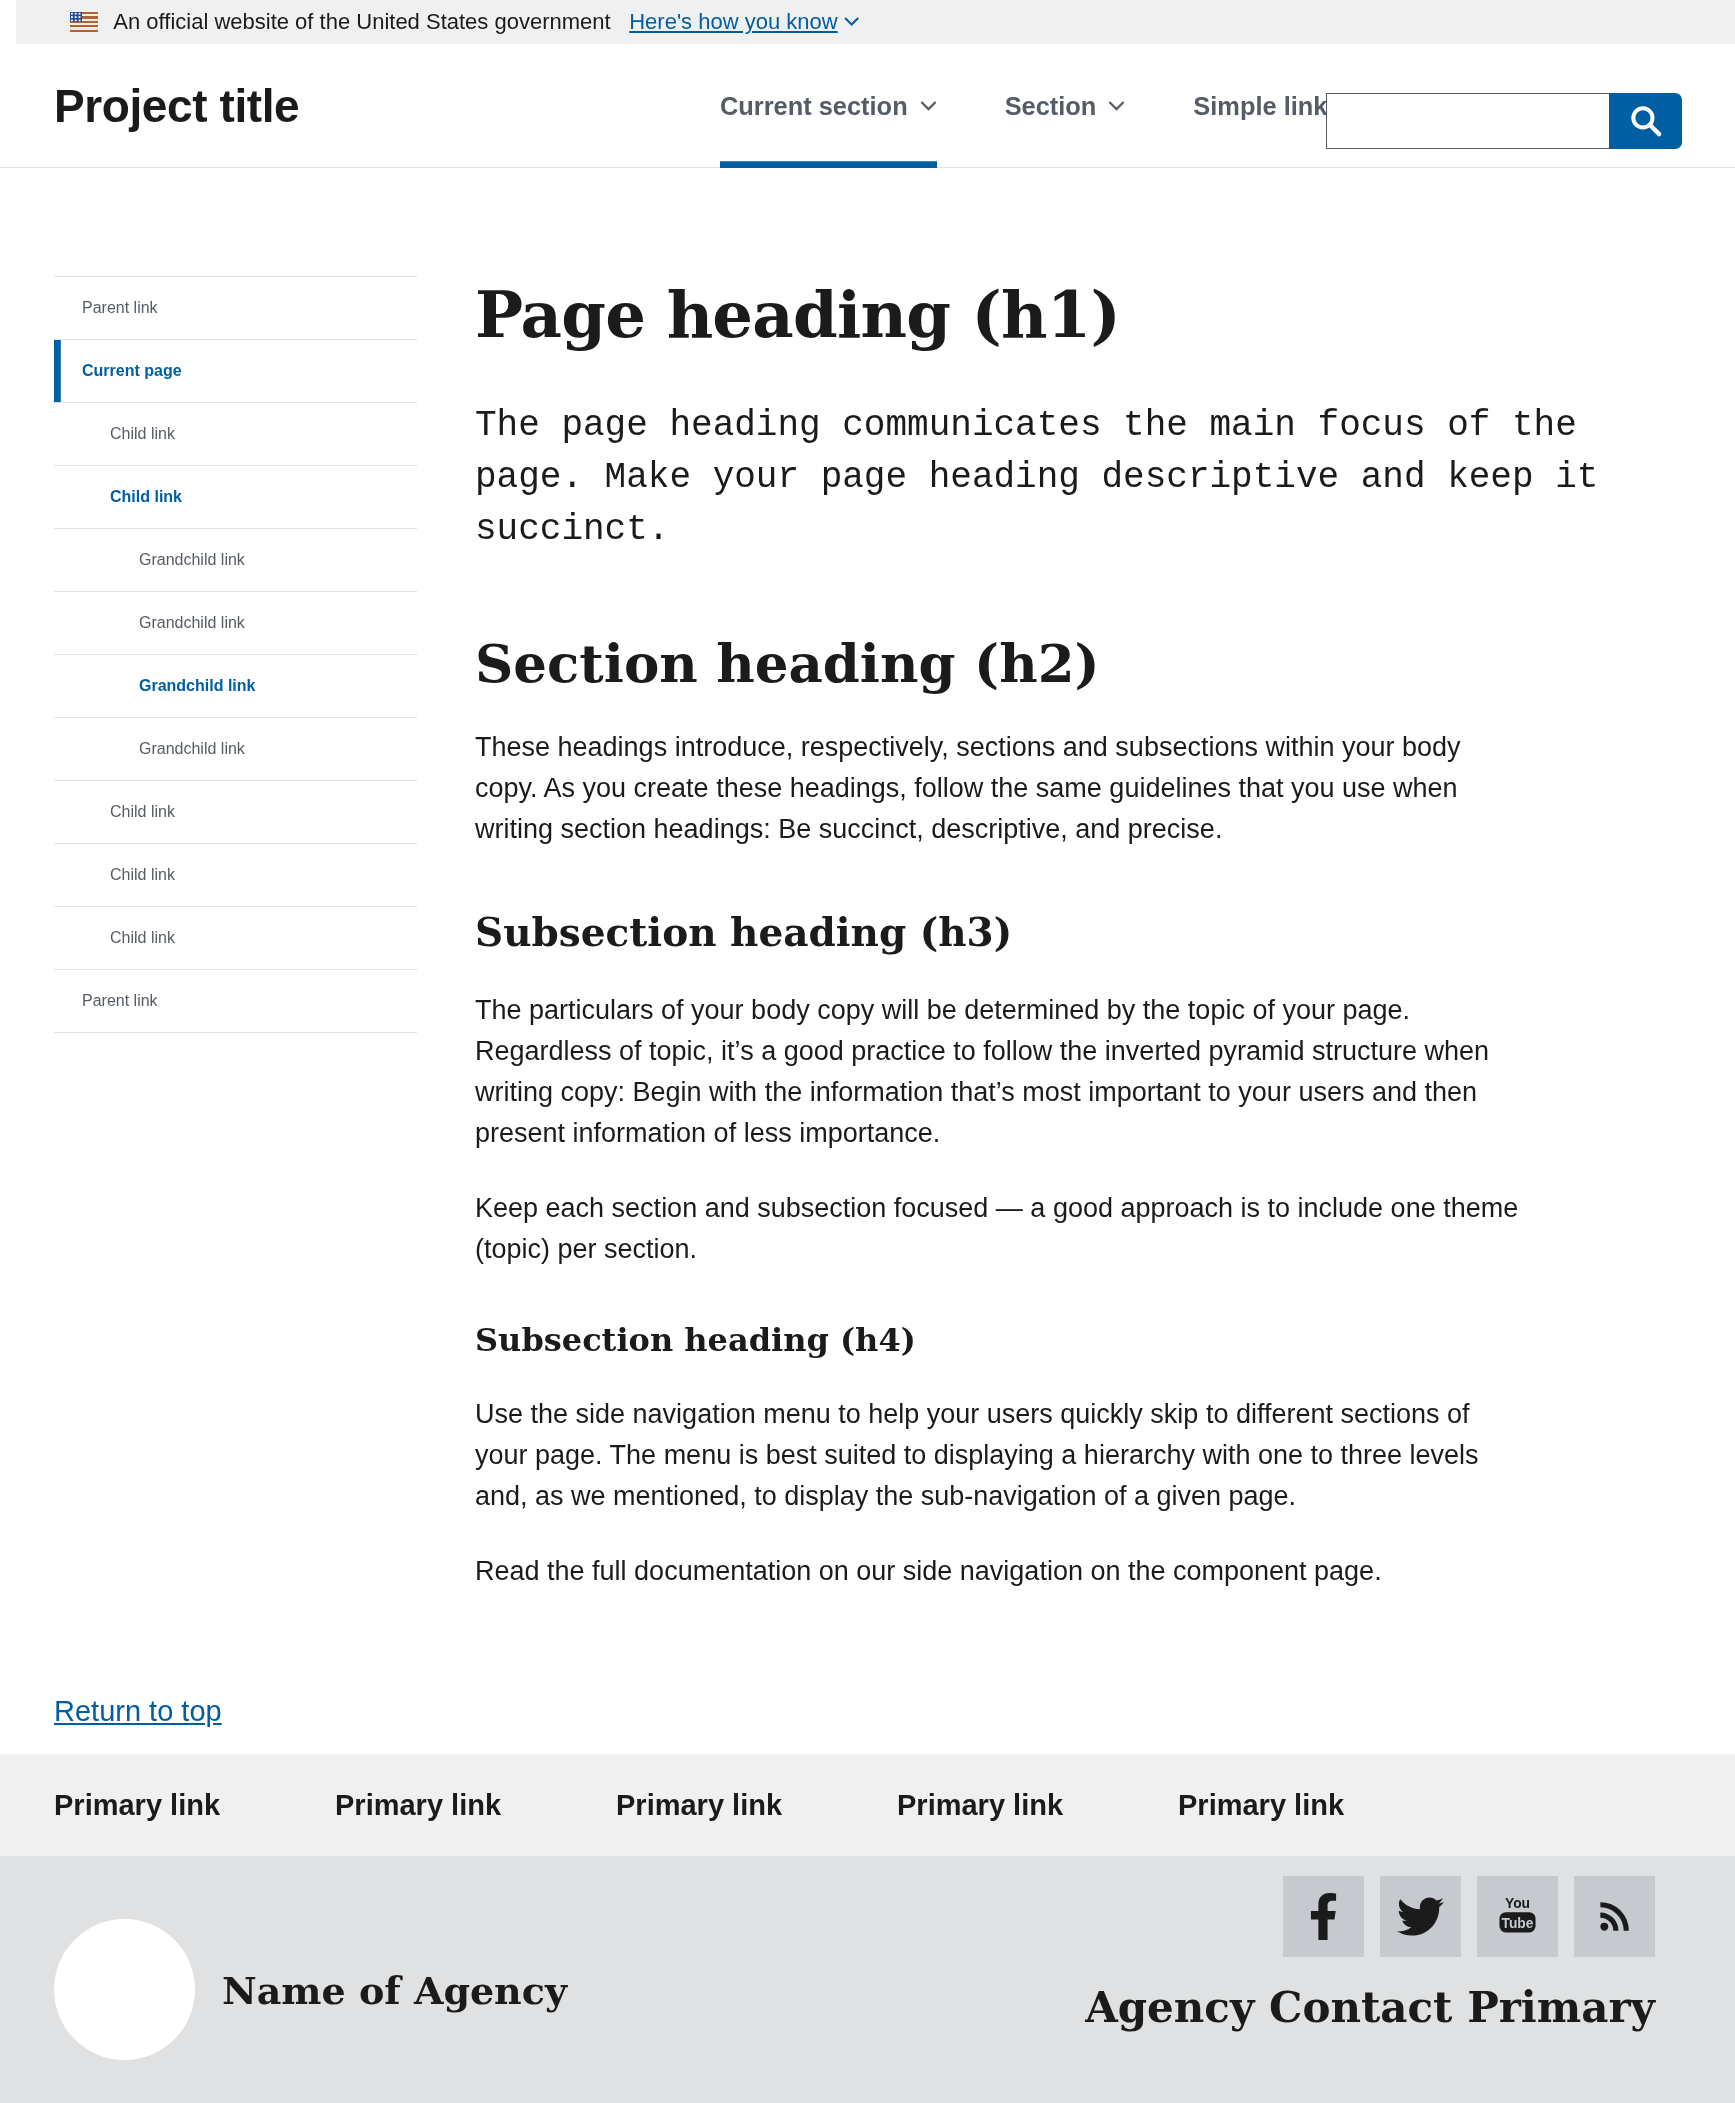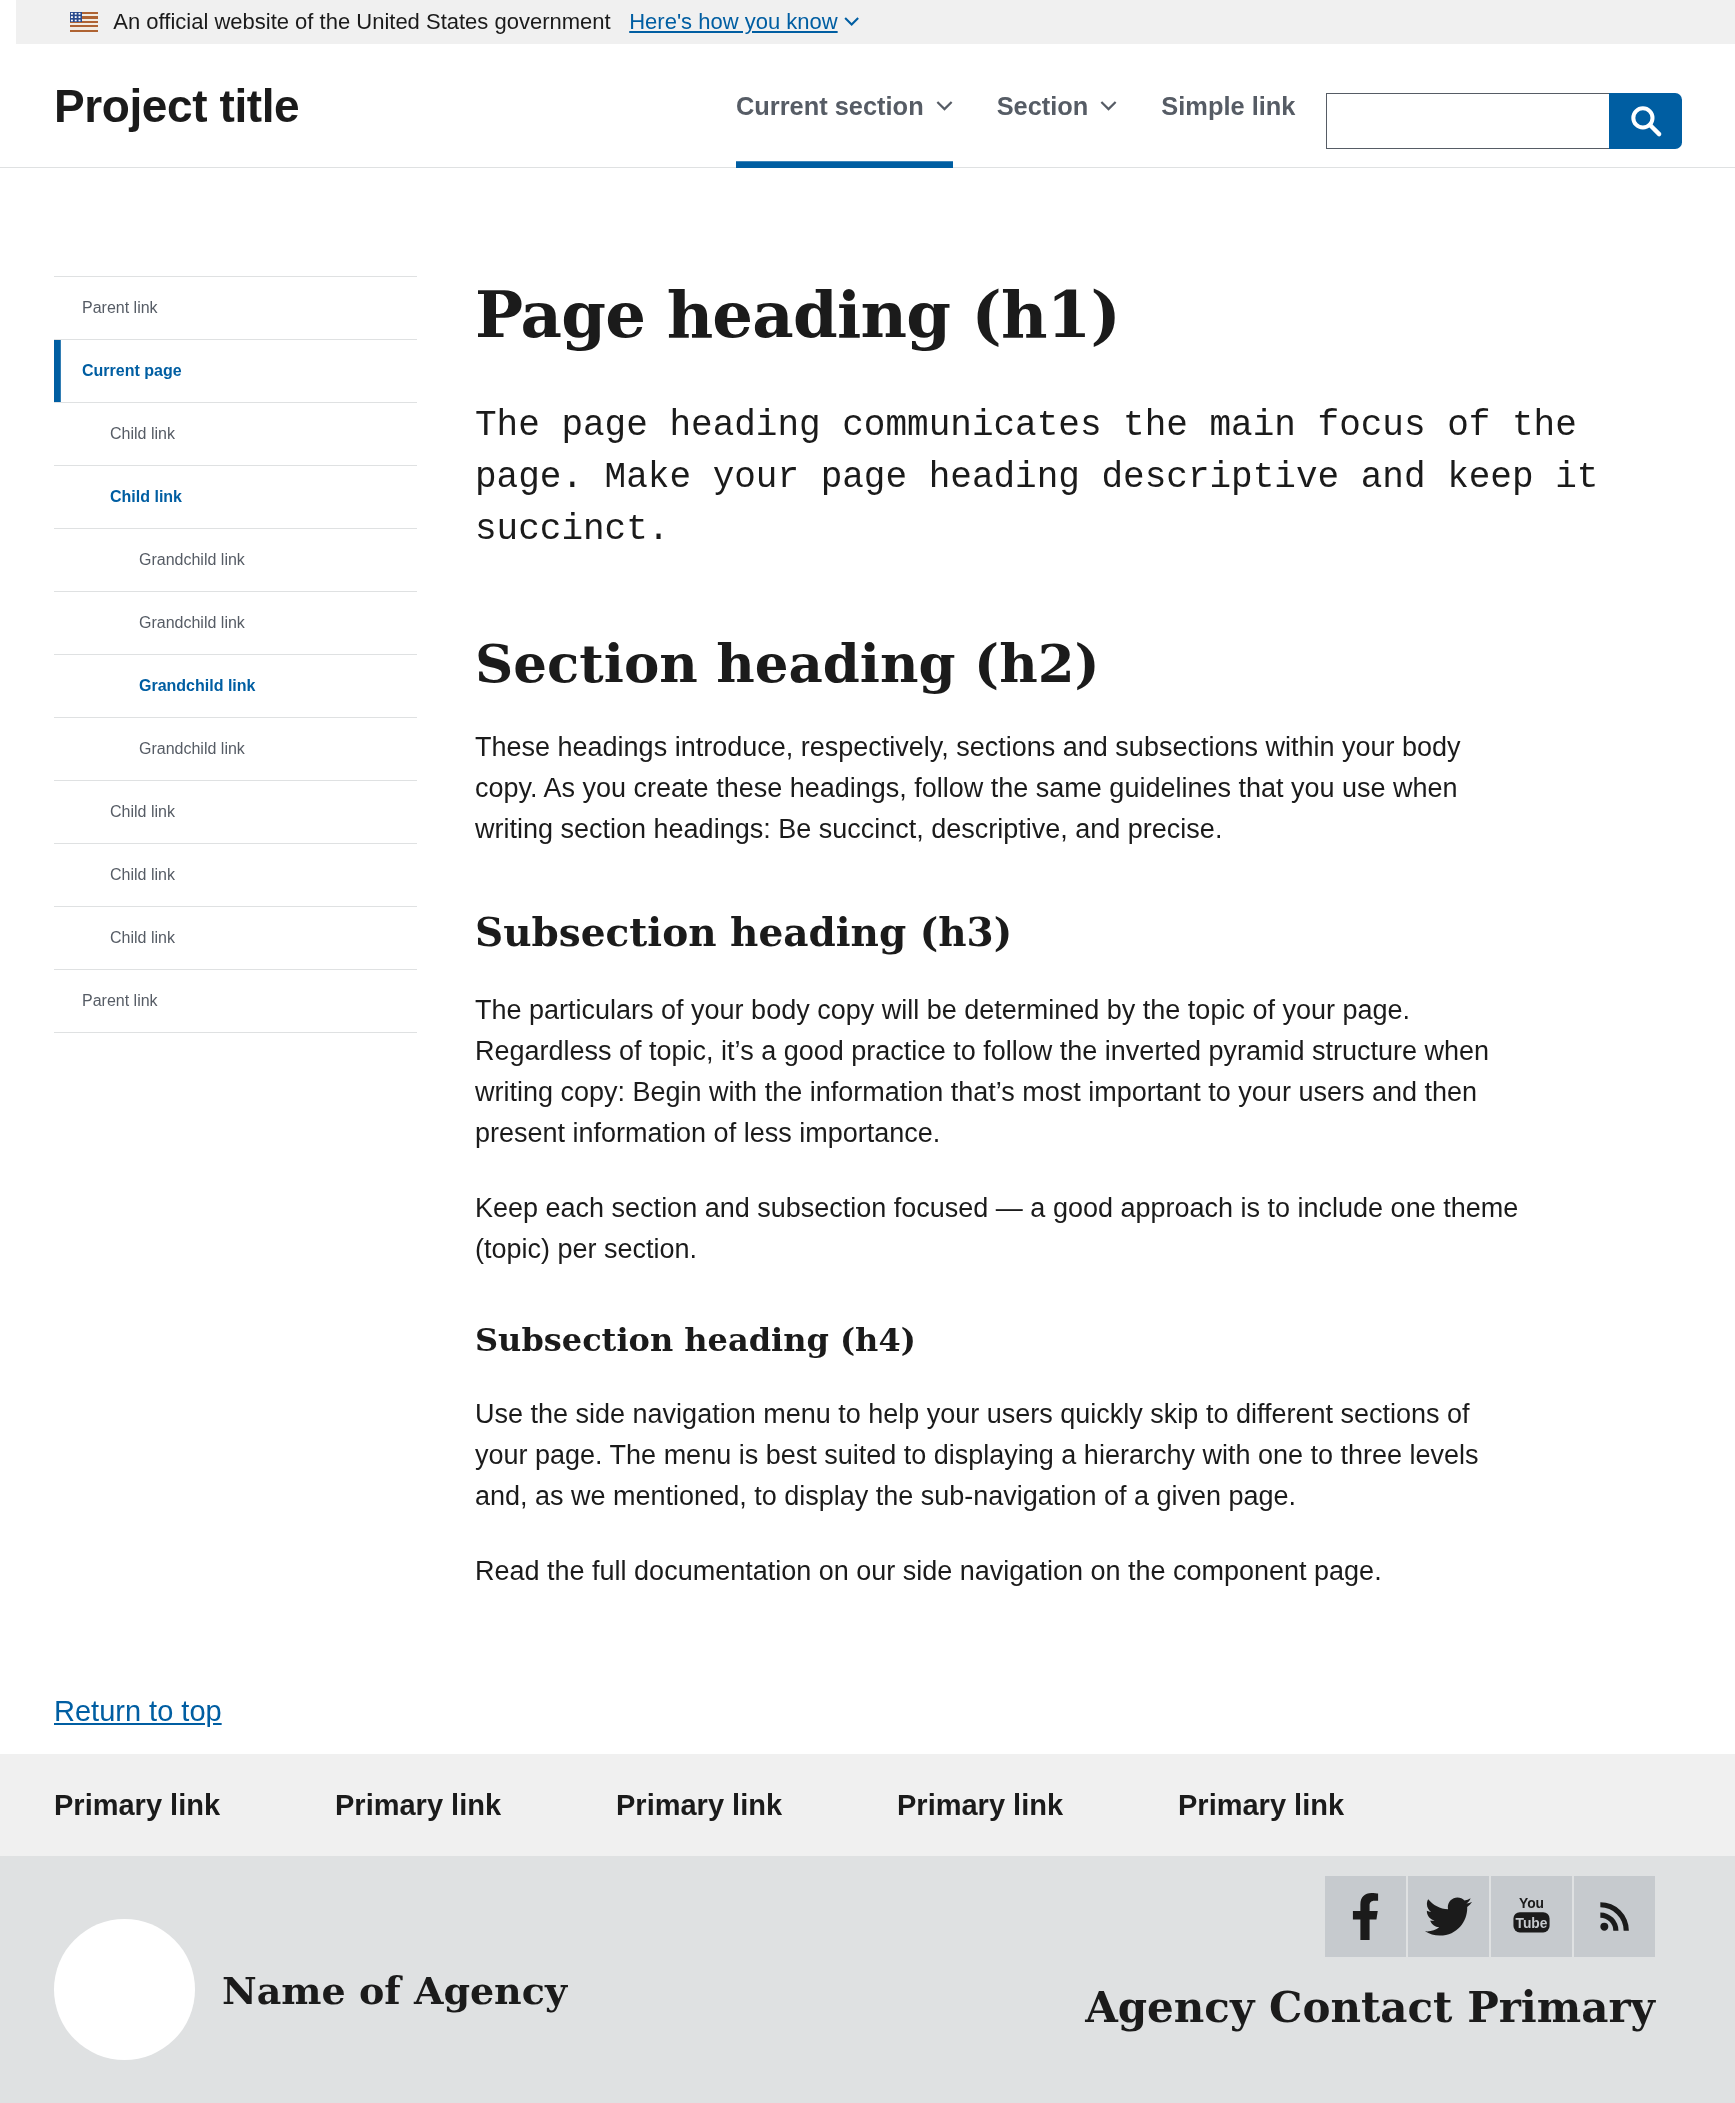--- a/index.html
+++ b/index.html
@@ -20,21 +20,21 @@
         background:radial-gradient(circle,#fff 0.8px,rgba(0,0,0,0) 0.9px) 0 0/3.8px 3.4px,#2a4b8d;}
   .banner-text{color:var(--ink);margin-right:18.6px;}
   .banner-link{color:var(--primary);text-decoration:underline;display:inline-flex;align-items:center;gap:6.8px;cursor:pointer;}
   .chev{display:inline-block;}
 
   
   header{position:absolute;left:0;top:44px;width:1736px;height:124px;background:#fff;
          border-bottom:1.7px solid var(--border);}
   .site-title{position:absolute;left:54px;top:0;height:124px;display:flex;align-items:center;
          font-size:46px;font-weight:700;letter-spacing:-0.4px;}
-  .topnav{position:absolute;left:720px;top:0;height:124px;display:flex;align-items:stretch;gap:44px;margin-left:16px;}
+  .topnav{position:absolute;left:720px;top:0;height:124px;display:flex;align-items:stretch;gap:68px;}
   .nav-item{display:flex;align-items:center;gap:12px;font-size:25.4px;font-weight:700;color:var(--muted);cursor:pointer;}
   .nav-item.active{box-shadow:inset 0 -6.8px 0 0 var(--primary);}
   .search{position:absolute;right:54px;top:49px;height:56px;display:flex;}
   .search input{width:283px;height:56px;border:1.7px solid var(--muted);border-right:none;
         font-size:24px;padding:0 13.6px;outline:none;border-radius:0;background:#fff;}
   .search button{width:73px;height:56px;background:var(--primary);border:none;cursor:pointer;
         border-radius:0 6.8px 6.8px 0;display:flex;align-items:center;justify-content:center;}
 
   
   .sidenav{position:absolute;left:54px;top:276px;width:363px;font-size:16px;list-style:none;}
@@ -67,21 +67,21 @@
 
   
   .footer-nav{position:absolute;left:0;top:1754px;width:1736px;height:103px;background:var(--bar-bg);
       display:flex;align-items:center;padding-left:54px;}
   .footer-nav a{display:block;width:281px;font-size:29px;font-weight:700;color:var(--ink);
       text-decoration:none;cursor:pointer;}
   .footer-main{position:absolute;left:0;top:1856px;width:1736px;height:247px;background:var(--footer-bg);}
   .logo-circle{position:absolute;left:54px;top:63px;width:141px;height:141px;border-radius:50%;background:#fff;}
   .agency-name{position:absolute;left:222px;top:112px;font-family:"DejaVu Serif","Liberation Serif",serif;
       font-weight:700;font-size:38px;}
-  .socials{position:absolute;right:81px;top:19.5px;display:flex;gap:2px;}
+  .socials{position:absolute;right:81px;top:19.5px;display:flex;gap:16px;}
   .social{width:81px;height:81px;background:var(--social-bg);display:flex;align-items:center;
       justify-content:center;cursor:pointer;}
   .contact-h{position:absolute;right:81px;top:127px;font-family:"DejaVu Serif","Liberation Serif",serif;
       font-weight:700;font-size:42px;text-align:right;}
   .contact-row{position:absolute;right:81px;top:210px;display:flex;gap:56px;font-size:30px;}
   .contact-row a{color:var(--ink);text-decoration:none;cursor:pointer;}
 </style>
 </head>
 <body>
 

